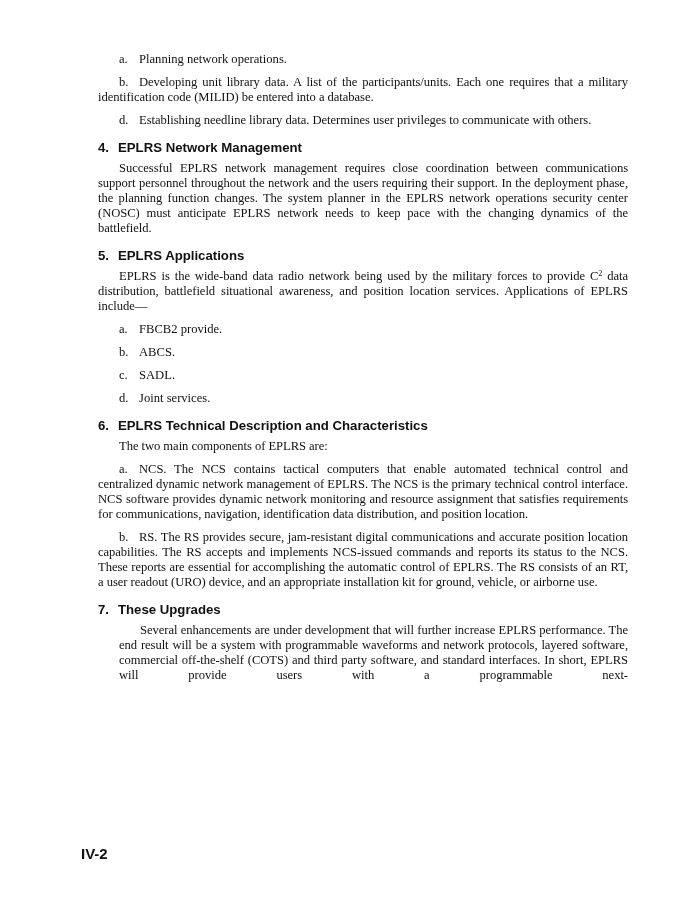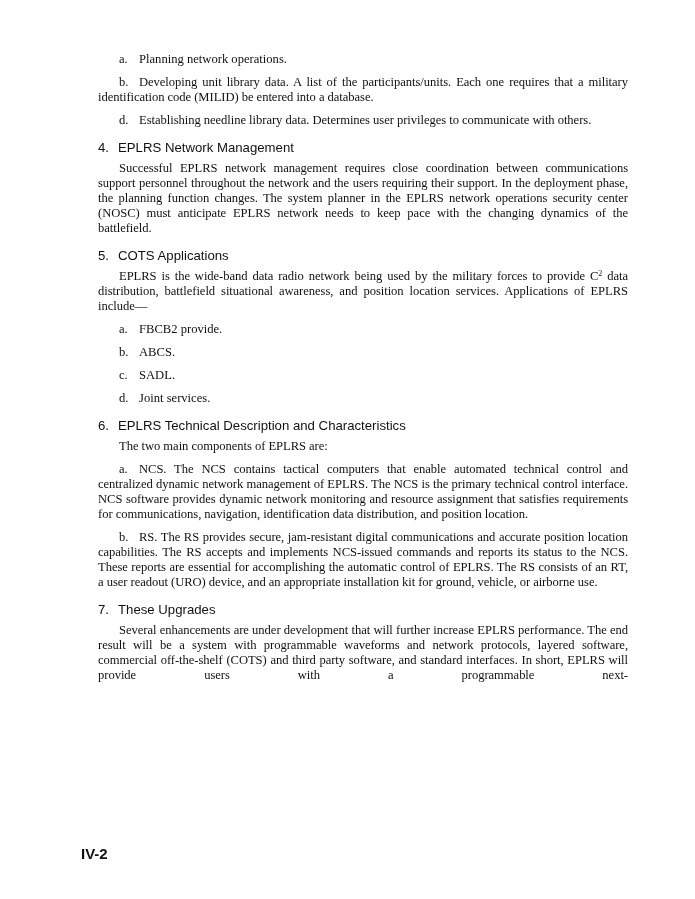--- a/index.html
+++ b/index.html
@@ -37,21 +37,21 @@
     }
     .list-item {
       font-family: "Liberation Serif", "DejaVu Serif", serif;
       font-size: 12.6px;
       line-height: 15px;
       margin: 0 0 8px 0;
       padding-left: 21px;
     }
     .heading {
       font-family: "Liberation Sans", "DejaVu Sans", sans-serif;
-      font-weight: normal;
+      font-weight: bold;
       font-size: 13.2px;
       line-height: 16px;
       margin: 12px 0 5px 0;
     }
     .heading .num {
       display: inline-block;
       width: 20px;
     }
     sup {
       font-size: 8px;
@@ -72,29 +72,29 @@
 
 <div class="page">
 
   <p class="list-item"><span class="item-label">a.</span><span>Planning network operations.</span></p>
   <p class="para"><span class="item-label">b.</span><span>Developing unit library data. A list of the participants/units.  Each one requires that a military identification code (MILID) be entered into a database.</span></p>
   <p class="para"><span class="item-label">d.</span><span>Establishing needline library data. Determines user privileges to communicate with others.</span></p>
 
   <h2 class="heading"><span class="num">4.</span><span>EPLRS Network Management</span></h2>
   <p class="para">Successful EPLRS network management requires close coordination between communications support personnel throughout the network and the users requiring their support.  In the deployment phase, the planning function changes.  The system planner in the EPLRS network operations security center (NOSC) must anticipate EPLRS network needs to keep pace with the changing dynamics of the battlefield.</p>
 
-  <h2 class="heading"><span class="num">5.</span><span>COTS Applications</span></h2>
+  <h2 class="heading"><span class="num">5.</span><span>EPLRS Applications</span></h2>
   <p class="para"><span>EPLRS is the wide-band data radio network being used by the military forces to provide C</span><sup>2</sup><span> data distribution, battlefield situational awareness, and position location services.  Applications of EPLRS include—</span></p>
   <p class="list-item"><span class="item-label">a.</span><span>FBCB2 provide.</span></p>
   <p class="list-item"><span class="item-label">b.</span><span>ABCS.</span></p>
   <p class="list-item"><span class="item-label">c.</span><span>SADL.</span></p>
   <p class="list-item"><span class="item-label">d.</span><span>Joint services.</span></p>
 
   <h2 class="heading"><span class="num">6.</span><span>EPLRS Technical Description and Characteristics</span></h2>
   <p class="para">The two main components of EPLRS are:</p>
   <p class="para"><span class="item-label">a.</span><span>NCS.  The NCS contains tactical computers that enable automated technical control and centralized dynamic network management of EPLRS. The NCS is the primary technical control interface.  NCS software provides dynamic network monitoring and resource assignment that satisfies requirements for communications, navigation, identification data distribution, and position location.</span></p>
   <p class="para"><span class="item-label">b.</span><span>RS.  The RS provides secure, jam-resistant digital communications and accurate position location capabilities.  The RS accepts and implements NCS-issued commands and reports its status to the NCS.  These reports are essential for accomplishing the automatic control of EPLRS.  The RS consists of an RT, a user readout (URO) device, and an appropriate installation kit for ground, vehicle, or airborne use.</span></p>
 
   <h2 class="heading"><span class="num">7.</span><span>These Upgrades</span></h2>
-  <p class="para" style="text-align-last: justify;">Several enhancements are under development that will further increase EPLRS performance.  The end result will be a system with programmable waveforms and network protocols, layered software, commercial off-the-shelf (COTS) and third party software, and standard interfaces.  In short, EPLRS will provide users with a programmable next-</p>
+  <p class="para" style="text-align-last: justify; margin-left: 21px;">Several enhancements are under development that will further increase EPLRS performance.  The end result will be a system with programmable waveforms and network protocols, layered software, commercial off-the-shelf (COTS) and third party software, and standard interfaces.  In short, EPLRS will provide users with a programmable next-</p>
 </div>
 
 <div class="footer">IV-2</div>
 
 </body></html>

